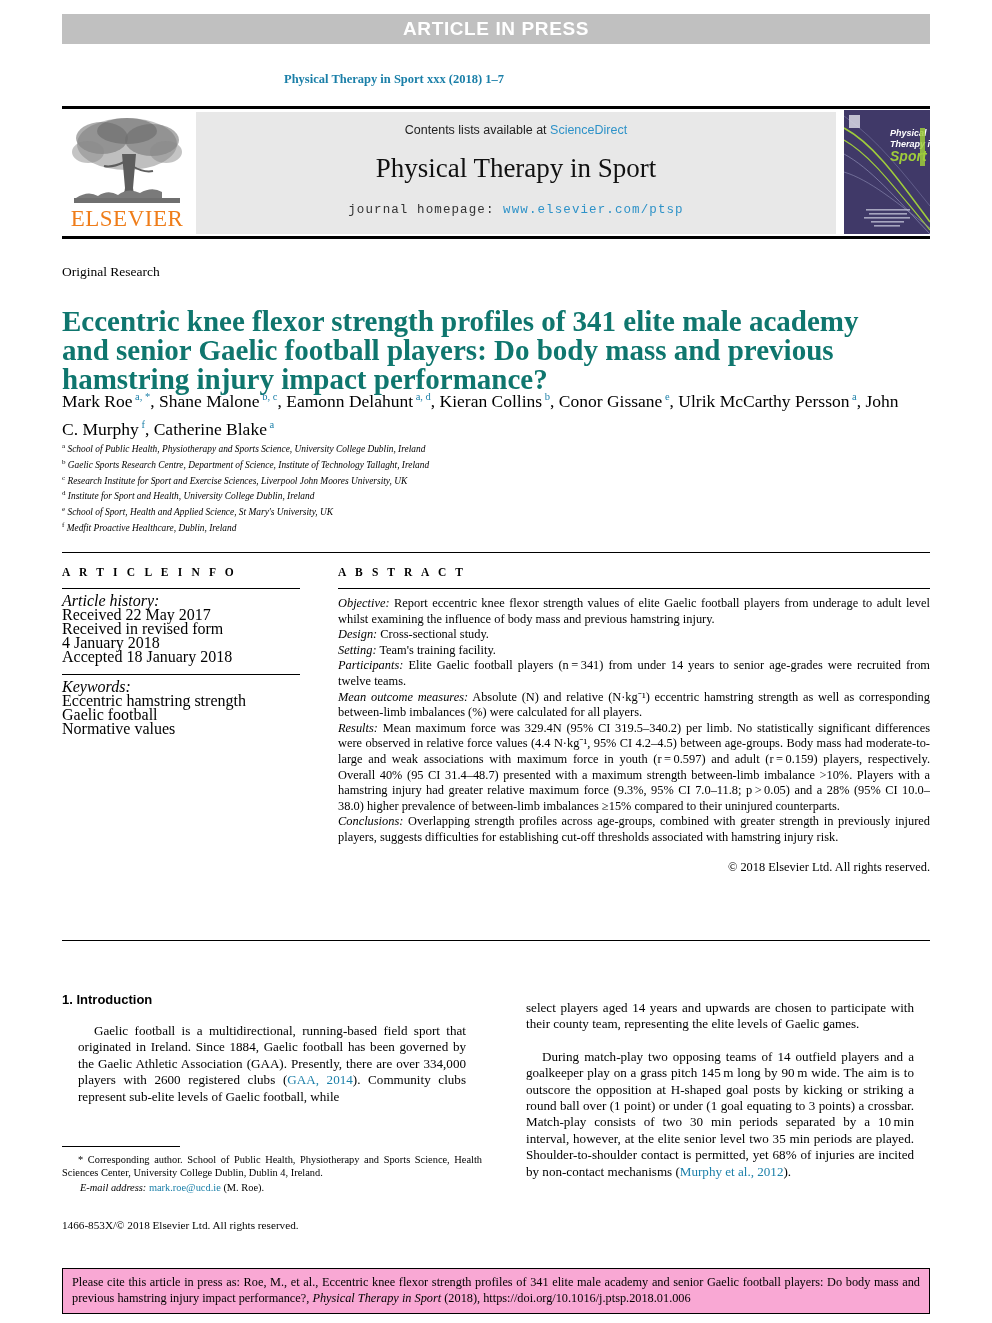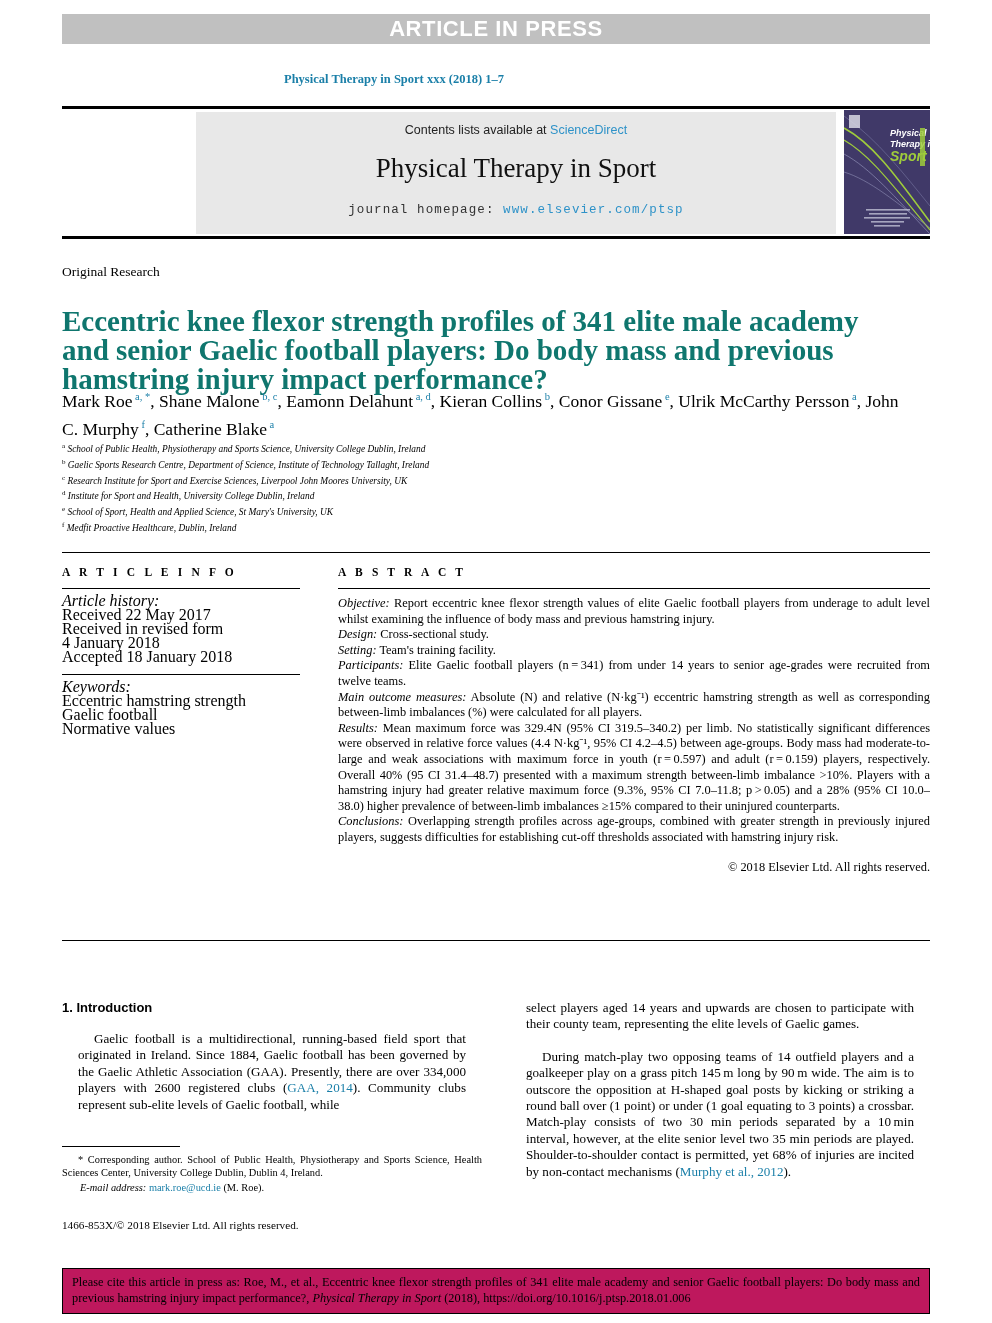--- a/index.html
+++ b/index.html
@@ -25,21 +25,21 @@
   .aip-banner {
     position: absolute;
     left: 62px; top: 14px;
     width: 868px; height: 30px;
     background: #c0c0c0;
     display: flex; align-items: center; justify-content: center;
   }
   .aip-banner .txt {
     font-family: "Liberation Sans", sans-serif;
     font-weight: bold;
-    font-size: 22px;
+    font-size: 19px;
     letter-spacing: 0.6px;
     color: #ffffff;
   }
 
   
   .runhead {
     position: absolute;
     left: 0; top: 72px; width: 788px;
     text-align: center;
     font-family: "Liberation Serif", serif;
@@ -229,21 +229,21 @@
   }
   .col-right {
     position: absolute;
     left: 510px; top: 984px;
     width: 420px;
   }
   .sec-head {
     font-family: "Liberation Sans", sans-serif;
     font-weight: bold;
     font-size: 13px;
-    margin: 16px 0 14px 0;
+    margin: 8px 0 14px 0;
   }
   .body-text {
     font-family: "Liberation Serif", serif;
     font-size: 13.1px;
     line-height: 16.4px;
     text-align: justify;
     margin: 16px;
   }
   .body-text + .body-text { text-indent: 16px; }
   .indent { text-indent: 16px; }
@@ -281,21 +281,21 @@
   }
   .doi-block .doi { color: #1a7fa8; }
 
   
   .citebox {
     position: absolute;
     left: 62px; top: 1268px;
     width: 868px;
     box-sizing: border-box;
     border: 1px solid #000;
-    background: #be185d;
+    background: #f9a8d4;
     padding: 6px 9px 7px 9px;
   }
   .citebox p {
     margin: 0;
     font-family: "Liberation Serif", serif;
     font-size: 12.3px;
     line-height: 15.6px;
     text-align: justify;
   }
   .citebox .it { font-style: italic; }
@@ -309,20 +309,38 @@
     <span class="txt">ARTICLE IN PRESS</span>
   </div>
 
   <div class="runhead">Physical Therapy in Sport xxx (2018) 1–7</div>
 
   <div class="rule-thick top"></div>
   <div class="rule-thick bot"></div>
 
   <div class="masthead">
 
+    <div class="els-logo">
+      <svg class="els-tree" viewBox="0 0 122 92">
+        <g fill="#6e6e6e">
+          <ellipse cx="61" cy="30" rx="50" ry="26" fill="#8a8a8a" opacity="0.55"></ellipse>
+          <ellipse cx="36" cy="24" rx="26" ry="16" fill="#777" opacity="0.6"></ellipse>
+          <ellipse cx="86" cy="26" rx="27" ry="16" fill="#777" opacity="0.6"></ellipse>
+          <ellipse cx="61" cy="17" rx="30" ry="13" fill="#666" opacity="0.55"></ellipse>
+          <ellipse cx="22" cy="38" rx="16" ry="11" fill="#8a8a8a" opacity="0.5"></ellipse>
+          <ellipse cx="100" cy="38" rx="16" ry="11" fill="#8a8a8a" opacity="0.5"></ellipse>
+          <path d="M56 40 l3 34 q0 6 -7 9 l0 3 l22 0 l0 -3 q-7 -3 -7 -9 l3 -34 z" fill="#5d5d5d"></path>
+          <path d="M58 48 q-12 6 -20 4" stroke="#5d5d5d" stroke-width="2" fill="none"></path>
+          <path d="M66 52 q12 7 21 5" stroke="#5d5d5d" stroke-width="2" fill="none"></path>
+          <rect x="8" y="84" width="106" height="5" fill="#6f6f6f"></rect>
+          <path d="M10 84 q12 -8 22 -2 q10 -7 20 -1 q10 -8 22 -2 q12 -7 22 -1 l0 6 l-86 0 z" fill="#7a7a7a"></path>
+        </g>
+      </svg>
+      <div class="els-word">ELSEVIER</div>
+    </div>
 
     <div class="mast-box">
       <div class="mast-contents">
         <span>Contents lists available at </span><span class="sd">ScienceDirect</span>
       </div>
       <div class="mast-title">Physical Therapy in Sport</div>
       <div class="mast-home">
         <span>journal homepage: </span><span class="url">www.elsevier.com/ptsp</span>
       </div>
     </div>
@@ -394,21 +412,21 @@
   </div>
 
   <div class="abs-col">
     <div class="hdr-spaced">A B S T R A C T</div>
     <div class="hdrrule"></div>
     <div class="abs-body" id="abstract-body">
         <p><span class="lbl">Objective:</span><span> Report eccentric knee flexor strength values of elite Gaelic football players from underage to adult level whilst examining the influence of body mass and previous hamstring injury.</span></p>
         <p><span class="lbl">Design:</span><span> Cross-sectional study.</span></p>
         <p><span class="lbl">Setting:</span><span> Team's training facility.</span></p>
         <p><span class="lbl">Participants:</span><span> Elite Gaelic football players (n = 341) from under 14 years to senior age-grades were recruited from twelve teams.</span></p>
-        <p><span class="lbl">Main outcome measures:</span><span> Absolute (N) and relative (N·kg⁻¹) eccentric hamstring strength as well as corresponding between-limb imbalances (%) were calculated for all players.</span></p>
+        <p><span class="lbl">Mean outcome measures:</span><span> Absolute (N) and relative (N·kg⁻¹) eccentric hamstring strength as well as corresponding between-limb imbalances (%) were calculated for all players.</span></p>
         <p><span class="lbl">Results:</span><span> Mean maximum force was 329.4N (95% CI 319.5–340.2) per limb. No statistically significant differences were observed in relative force values (4.4 N·kg⁻¹, 95% CI 4.2–4.5) between age-groups. Body mass had moderate-to-large and weak associations with maximum force in youth (r = 0.597) and adult (r = 0.159) players, respectively. Overall 40% (95 CI 31.4–48.7) presented with a maximum strength between-limb imbalance &gt;10%. Players with a hamstring injury had greater relative maximum force (9.3%, 95% CI 7.0–11.8; p &gt; 0.05) and a 28% (95% CI 10.0–38.0) higher prevalence of between-limb imbalances ≥15% compared to their uninjured counterparts.</span></p>
         <p><span class="lbl">Conclusions:</span><span> Overlapping strength profiles across age-groups, combined with greater strength in previously injured players, suggests difficulties for establishing cut-off thresholds associated with hamstring injury risk.</span></p>
       </div>
     <div class="abs-copy">© 2018 Elsevier Ltd. All rights reserved.</div>
   </div>
 
   <div class="col-left">
     <div class="sec-head">1. Introduction</div>
     <p class="body-text indent" id="intro-left"><span>Gaelic football is a multidirectional, running-based field sport that originated in Ireland. Since 1884, Gaelic football has been governed by the Gaelic Athletic Association (GAA). Presently, there are over 334,000 players with 2600 registered clubs (</span><span class="ref">GAA, 2014</span><span>). </span><span>Community clubs represent sub-elite levels of Gaelic football, while</span></p>
   </div>

